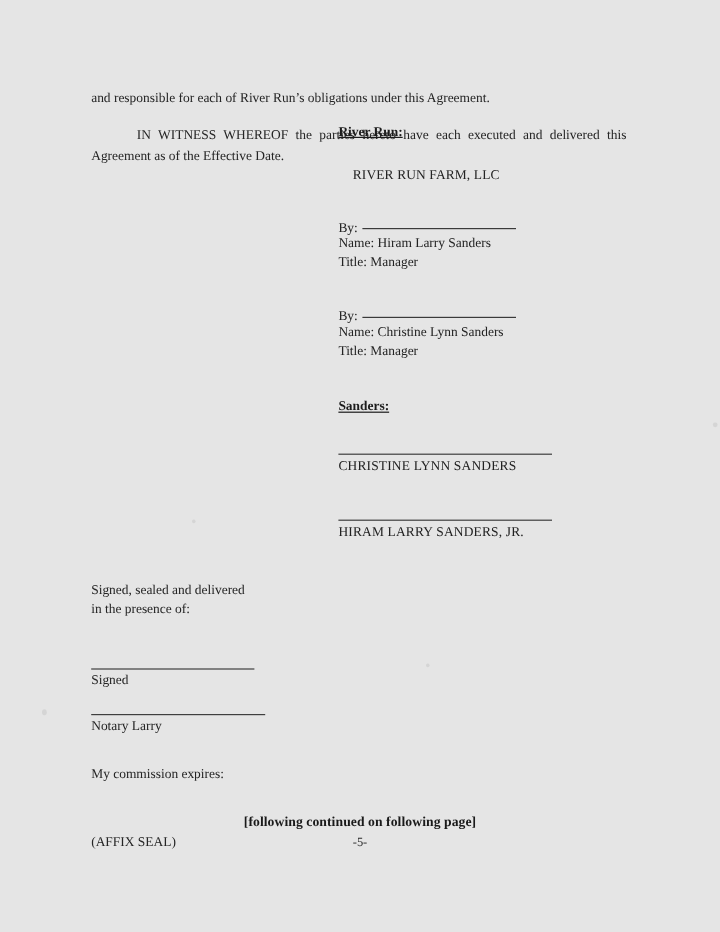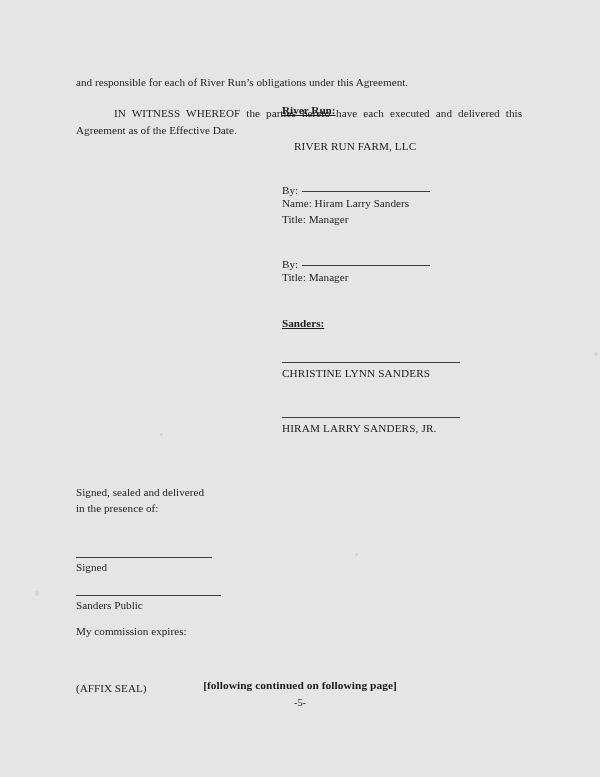--- a/index.html
+++ b/index.html
@@ -164,20 +164,21 @@
         <div class="entity-name" style="margin-top:24px;margin-left:12px;">RIVER RUN FARM, LLC</div>
 
         <div style="margin-top:32px;">
           <div class="by-row"><span>By:</span><span class="by-rule"></span></div>
           <div class="nm-line">Name: Hiram Larry Sanders</div>
           <div class="nm-line">Title:  Manager</div>
         </div>
 
         <div style="margin-top:30px;">
           <div class="by-row"><span>By:</span><span class="by-rule"></span></div>
+          <div class="nm-line">Name: Christine Lynn Sanders</div>
           <div class="nm-line">Title:  Manager</div>
         </div>
       </div>
 
       <div style="margin-top:31px;">
         <div class="blk-head">Sanders:</div>
 
         <div style="margin-top:33px;">
           <div class="sig-rule"></div>
           <div class="sig-name">CHRISTINE LYNN SANDERS</div>
@@ -196,24 +197,24 @@
     <div class="wit-text">Signed, sealed and delivered</div>
     <div class="wit-text">in the presence of:</div>
 
     <div style="margin-top:41px;">
       <div class="rule-witness"></div>
       <div class="rule-label">Signed</div>
     </div>
 
     <div style="margin-top:22px;">
       <div class="rule-notary"></div>
-      <div class="rule-label">Sanders Public</div>
+      <div class="rule-label">Notary Larry</div>
     </div>
 
-    <div class="wit-text" style="margin-top:12px;">My commission expires:</div>
+    <div class="wit-text" style="margin-top:26px;">My commission expires:</div>
 
     <div class="wit-text" style="margin-top:41px;">(AFFIX SEAL)</div>
   </div>
 
   <div class="footer">
     <div class="footer-note">[following continued on following page]</div>
     <div class="page-num">-5-</div>
   </div>
 
 </div>

